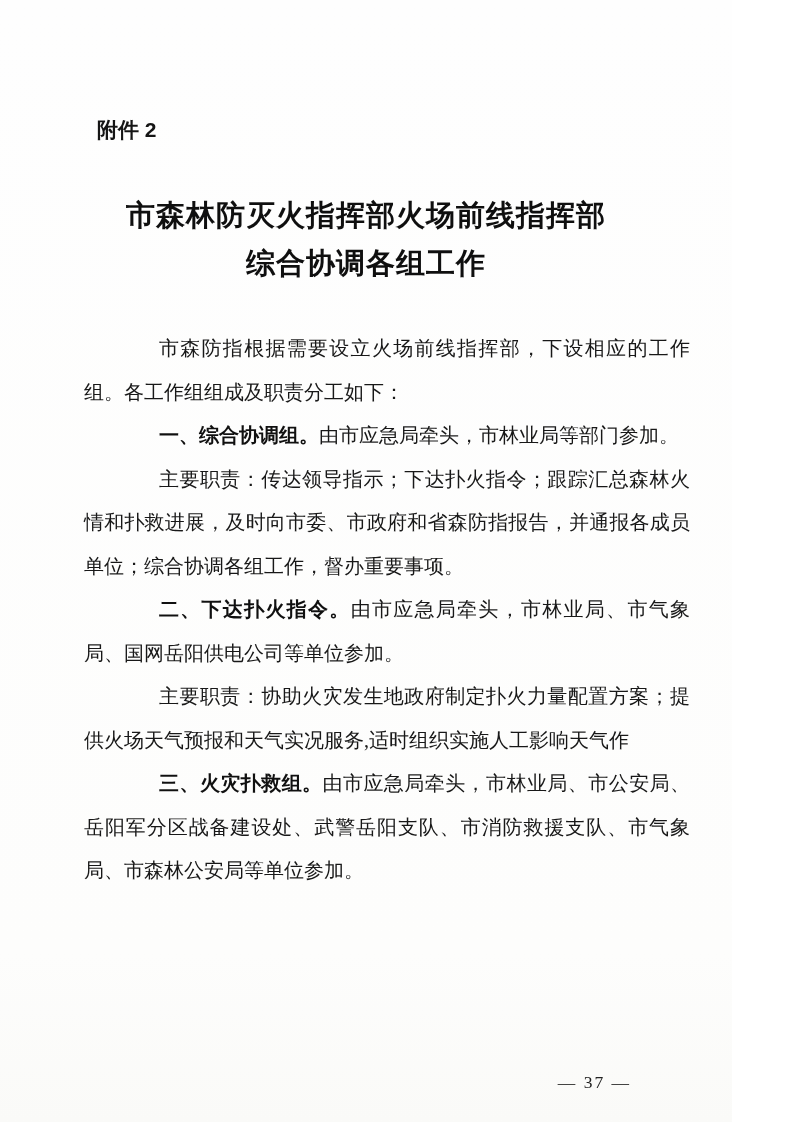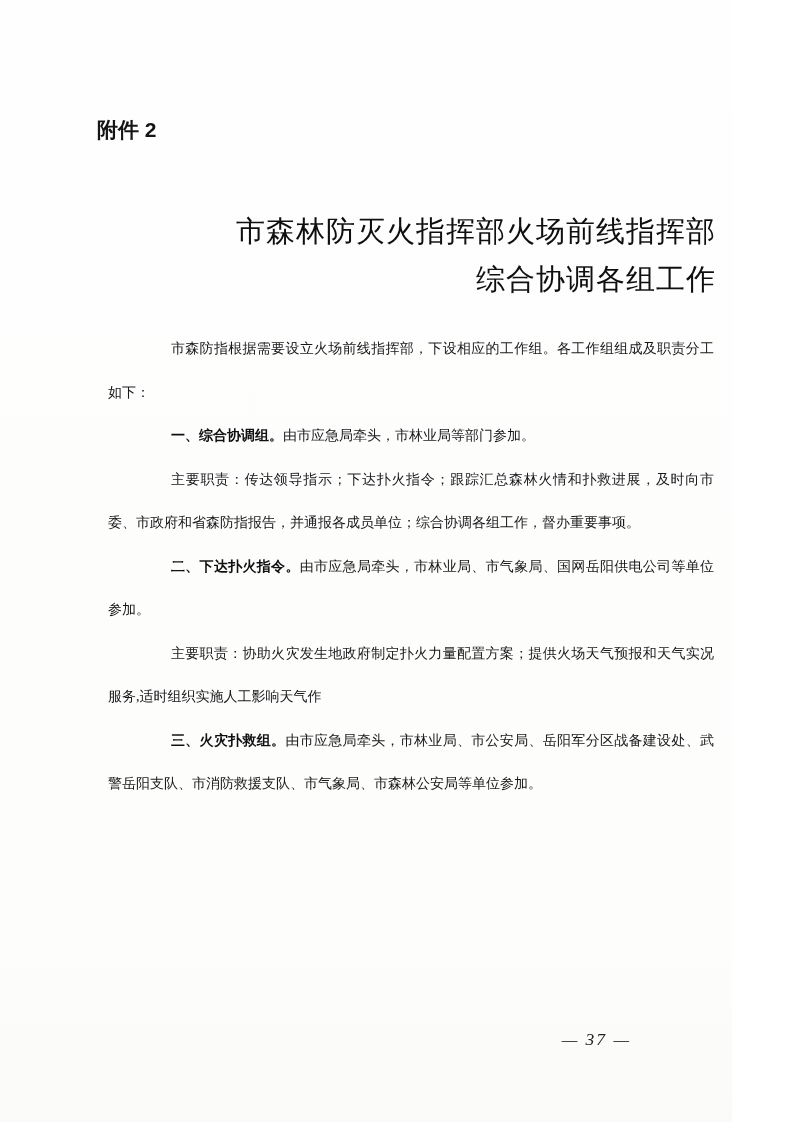--- a/index.html
+++ b/index.html
@@ -21,57 +21,56 @@
     left: 97px; top: 116px;
     font-family: "Liberation Sans", sans-serif;
     font-weight: 600;
     font-size: 21px;
     line-height: 28px;
     color: #151515;
   }
   .doc-title {
     position: absolute;
     left: 0; right: 0; top: 191px;
-    margin: 16px;
-    text-align: right;
+    margin: 0;
+    text-align: center;
     font-family: "Liberation Serif", serif;
-    font-weight: 400;
+    font-weight: 700;
     font-size: 29px;
     line-height: 48px;
     letter-spacing: 1px;
     color: #0f0f0f;
   }
   .doc-body {
     position: absolute;
-    left: 108px; top: 327px;
+    left: 84px; top: 327px;
     width: 606px;
     font-family: "Liberation Serif", serif;
-    font-size: 14px;
+    font-size: 20px;
     line-height: 43.5px;
     text-align: justify;
     color: #181818;
   }
   .doc-body p {
     margin: 0;
     text-indent: 2em;
   }
   .doc-body .lead {
     font-family: "Liberation Sans", sans-serif;
     font-weight: 700;
     color: #101010;
     margin-left: 35px;
   }
   .page-number {
     position: absolute;
-    right: 101px; top: 1029px;
+    right: 101px; top: 1072px;
     font-family: "Liberation Serif", serif;
     font-size: 17.5px;
     letter-spacing: 2px;
     color: #222222;
-    font-style: italic;
   }
 </style>
 </head>
 <body>
 
 <div class="page">
 
   <div class="attachment-label">附件 2</div>
 
   <h1 class="doc-title">

